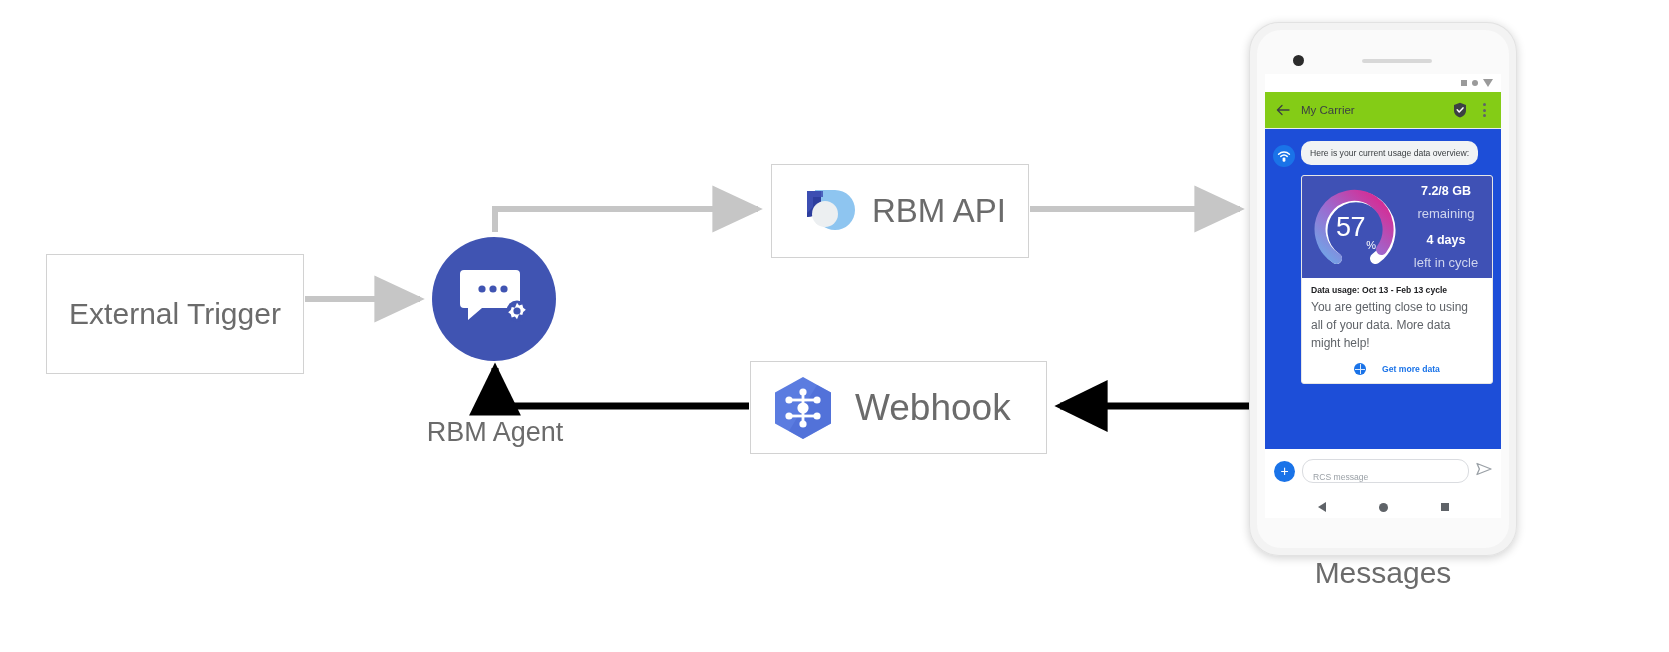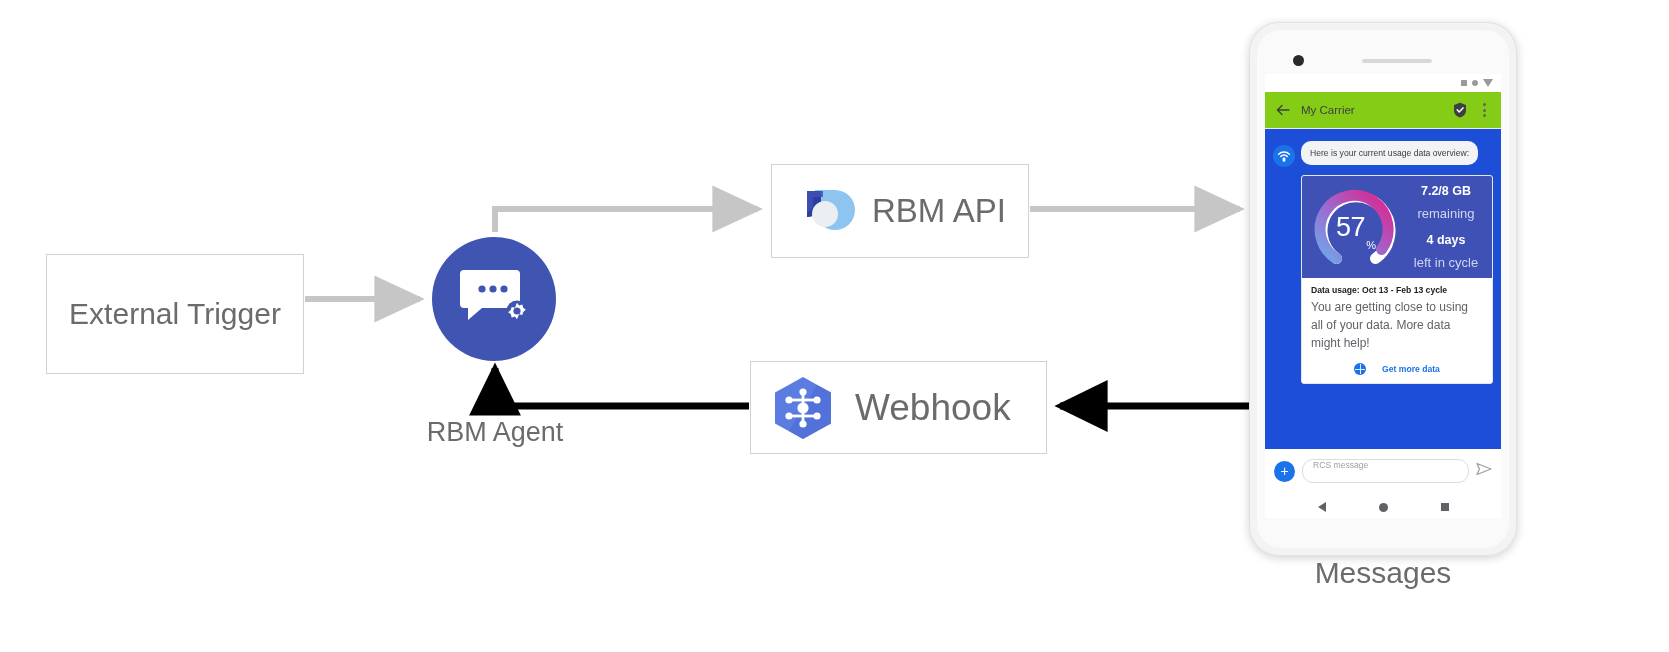--- a/index.html
+++ b/index.html
@@ -86,21 +86,21 @@
   .globe{width:12px;height:12px;border-radius:50%;background:#1a73e8;position:relative;flex:0 0 auto;}
   .globe:before{content:"";position:absolute;left:50%;top:1px;width:1px;height:10px;background:#dce9fb;}
   .globe:after{content:"";position:absolute;left:1px;top:50%;width:10px;height:1px;background:#dce9fb;}
   .action-label{font-size:8.6px;color:#1a73e8;font-weight:bold;}
 
   .composer{position:absolute;left:0;right:0;bottom:0;height:44px;display:flex;align-items:center;
       gap:7px;padding:0 9px;background:#fff;}
   .plus-btn{width:21px;height:21px;border-radius:50%;background:#1a73e8;color:#fff;
       display:flex;align-items:center;justify-content:center;font-size:14px;line-height:1;flex:0 0 auto;}
   .input-pill{flex:1;height:22px;border:1px solid #dadce0;border-radius:11px;display:flex;
-      align-items:flex-start;padding:0 10px;font-size:8.6px;color:#9aa0a6;}
+      align-items:flex-end;padding:0 10px;font-size:8.6px;color:#9aa0a6;}
   .send-icon{width:16px;flex:0 0 auto;}
 
   .navbar{height:28px;background:#fff;display:flex;align-items:center;justify-content:space-around;
       padding:0 26px;}
   .nav-back{width:0;height:0;border-top:5px solid transparent;border-bottom:5px solid transparent;
       border-right:8px solid #5f6368;}
   .nav-home{width:9px;height:9px;border-radius:50%;background:#5f6368;}
   .nav-rec{width:8px;height:8px;background:#5f6368;}
 
   #phone-caption{position:absolute;left:1249px;top:556px;width:268px;text-align:center;

